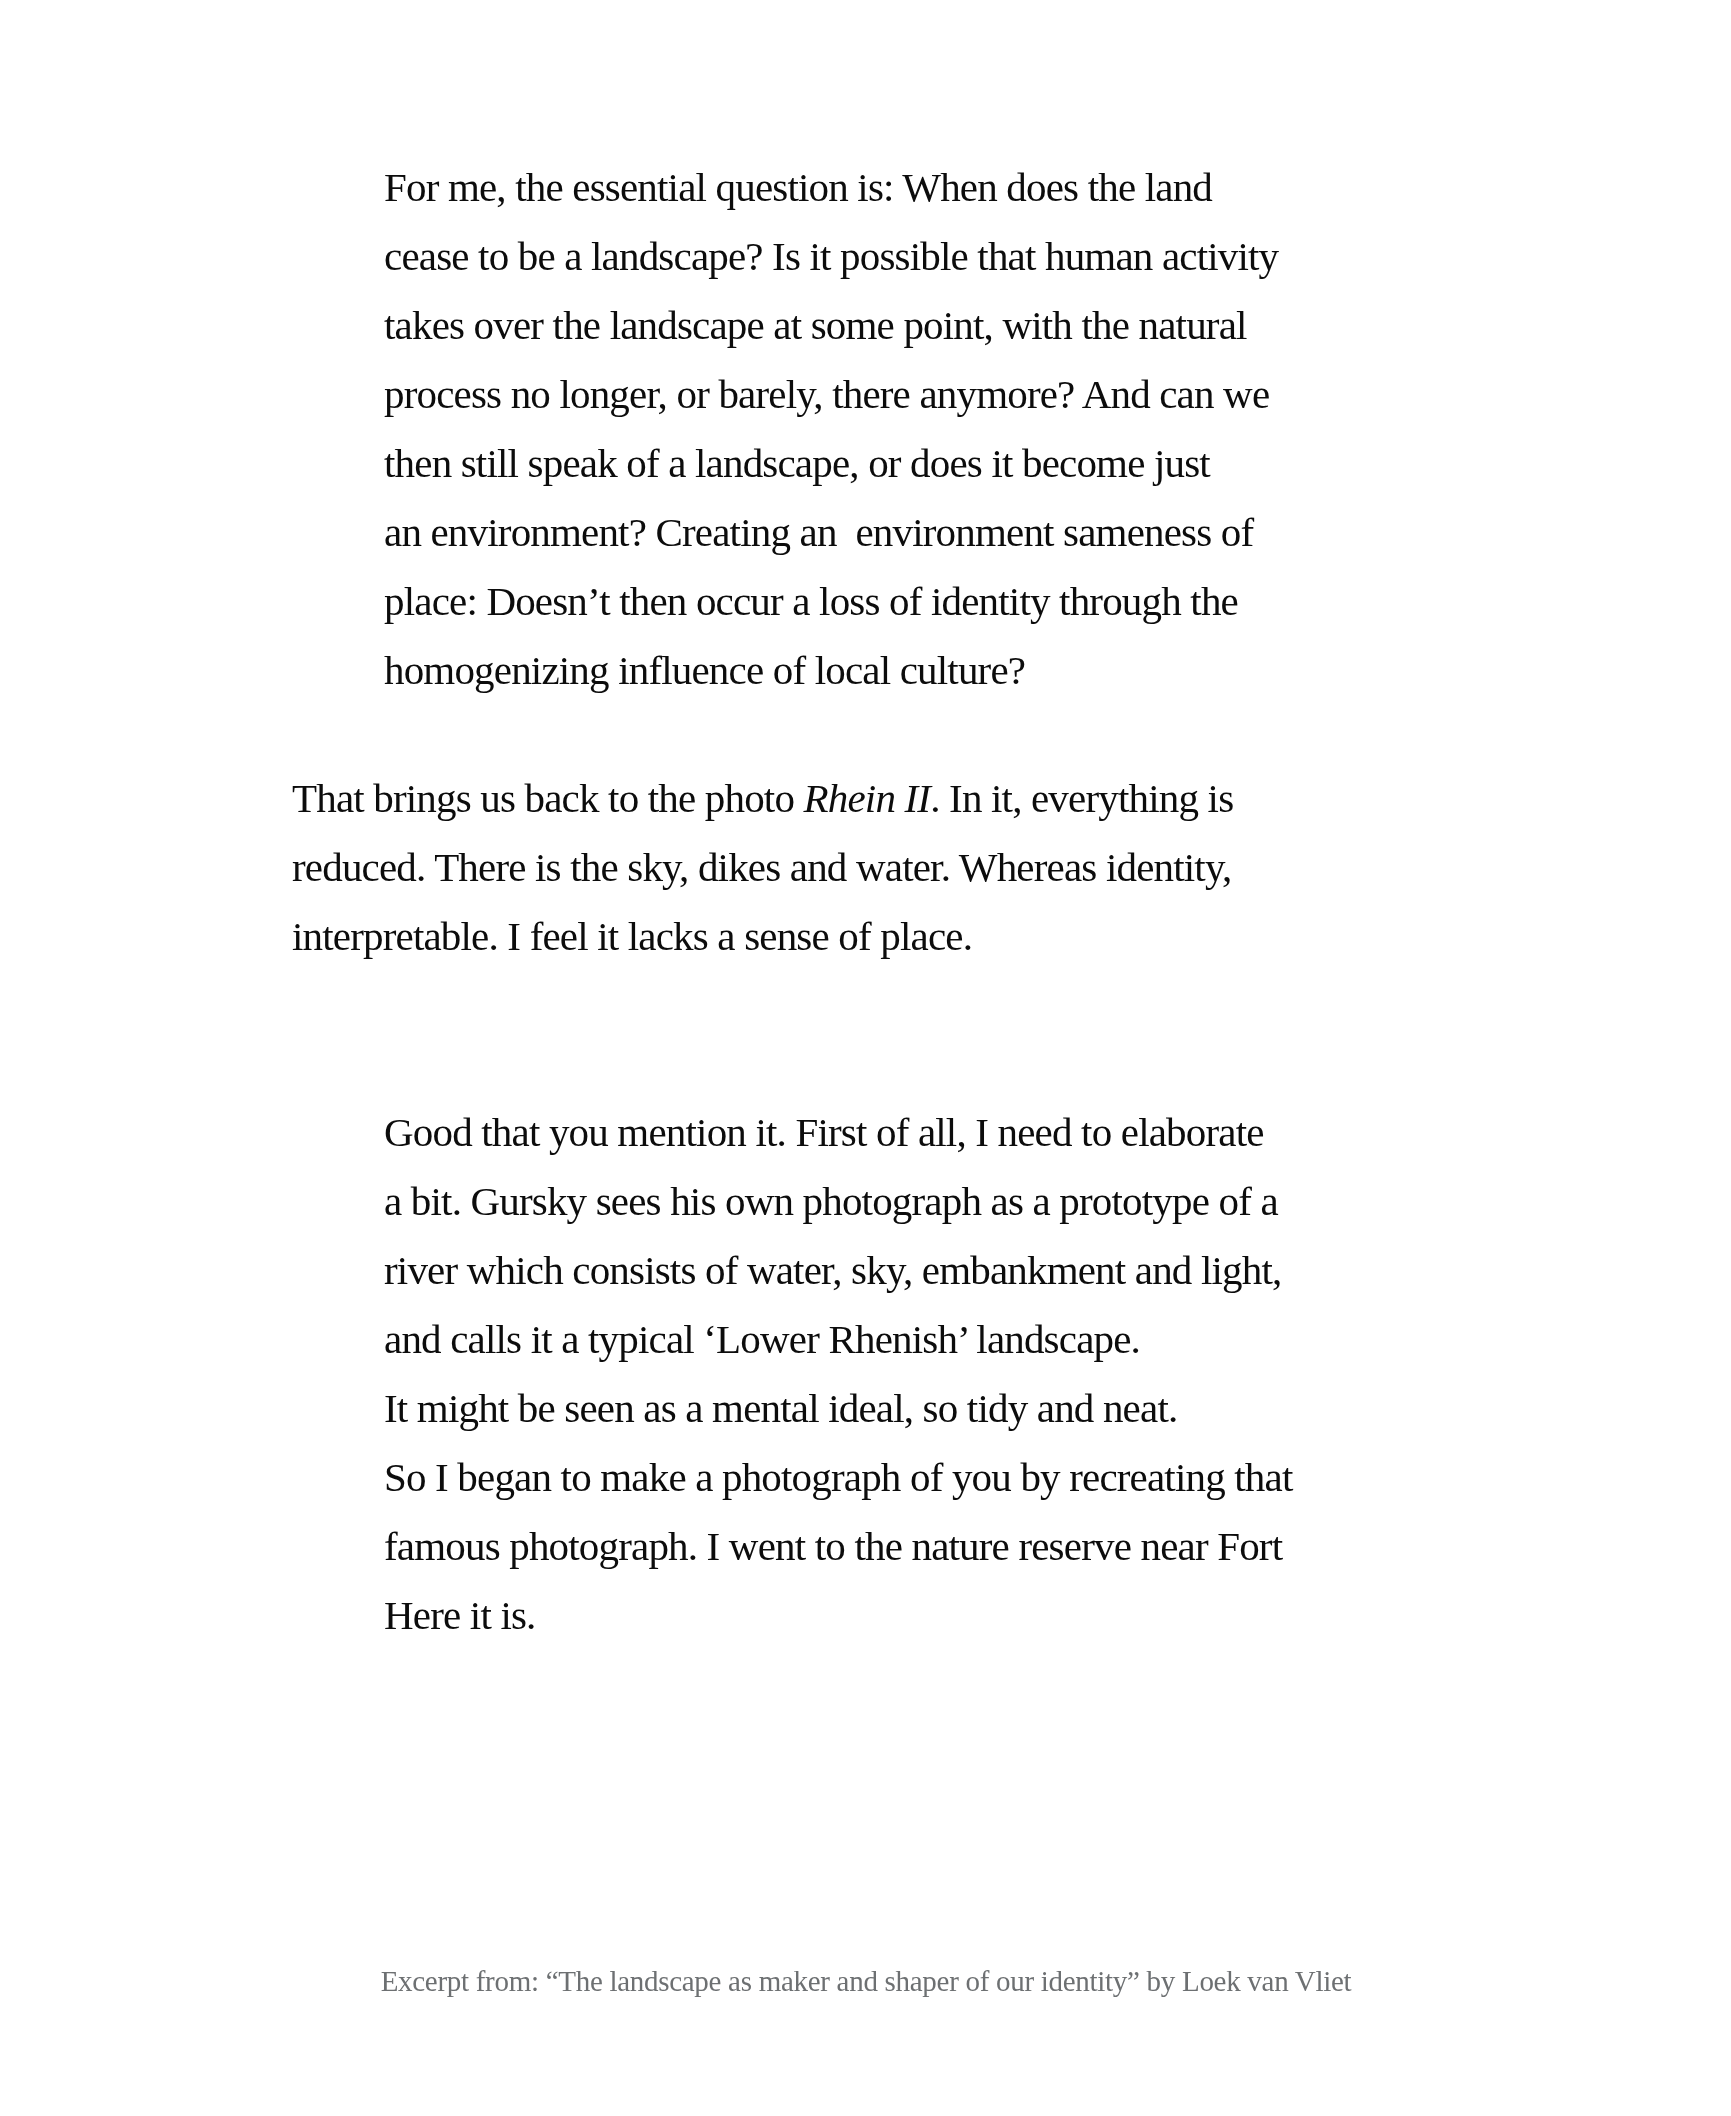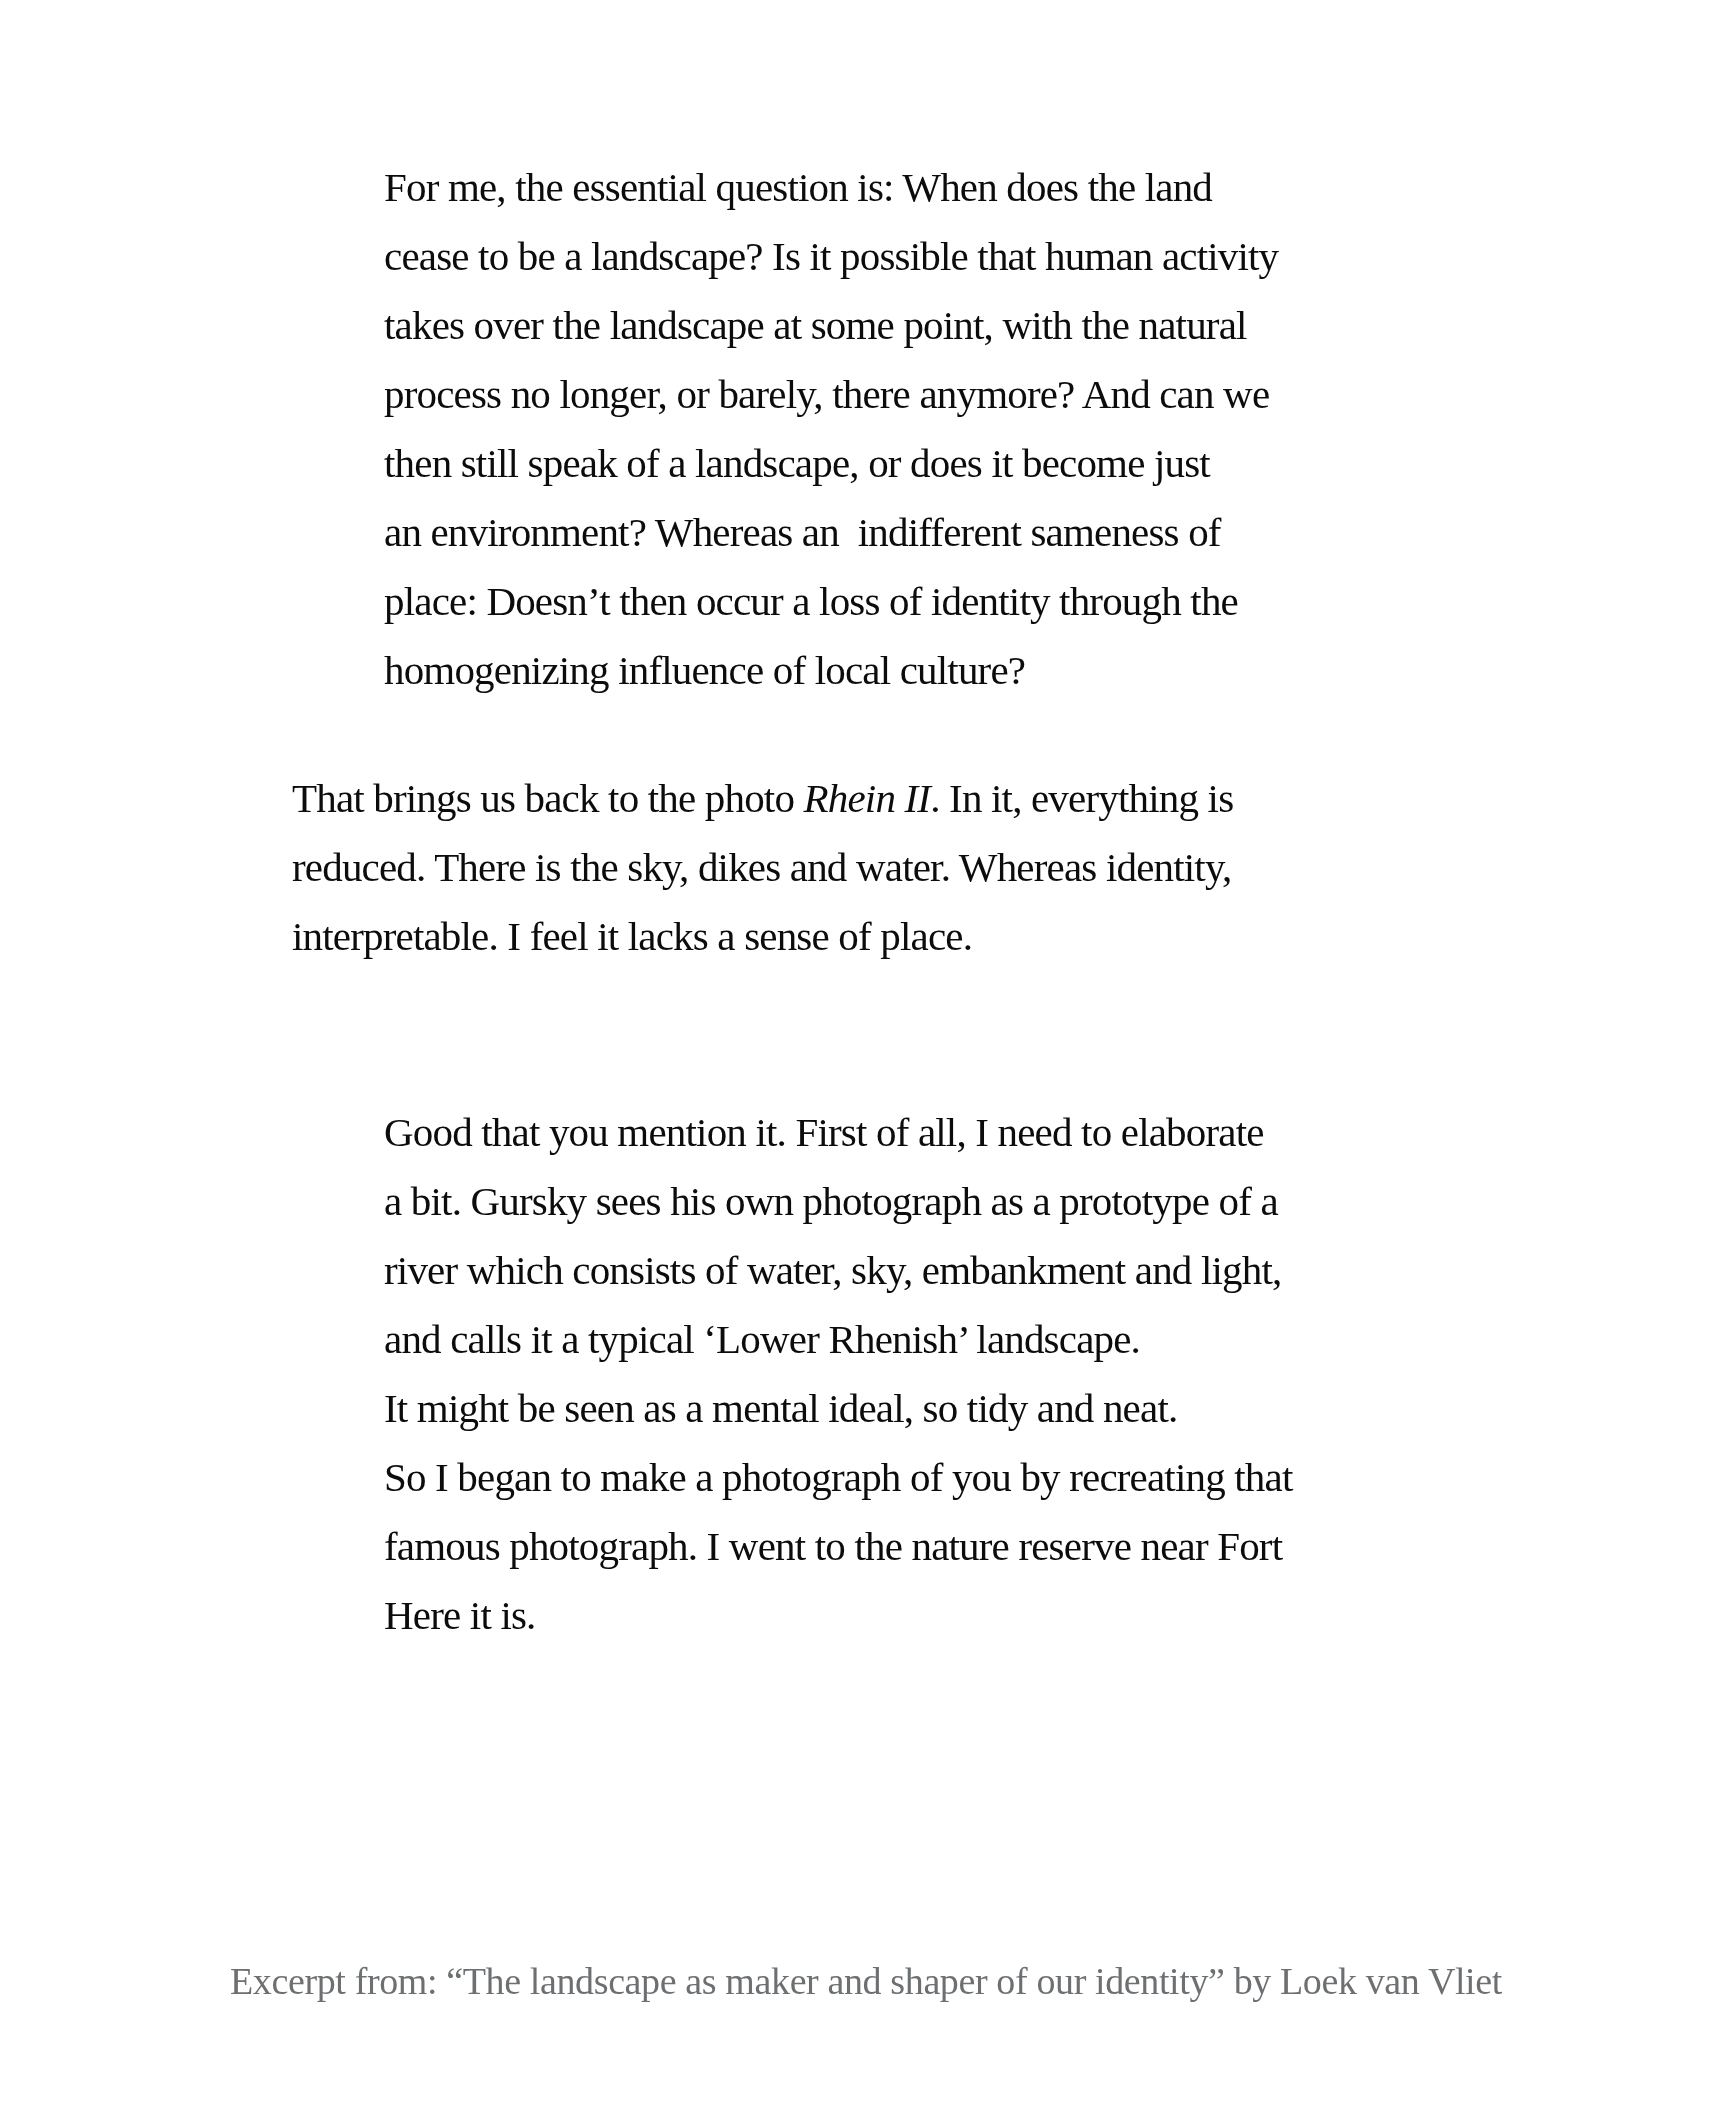--- a/index.html
+++ b/index.html
@@ -29,38 +29,38 @@
   }
   #para-1 { left: 384px; top: 153px; }
   #para-2 { left: 292px; top: 764px; }
   #para-3 { left: 384px; top: 1098px; }
   .credit {
     position: absolute;
     left: 0;
     top: 1956px;
     width: 100%;
     text-align: center;
-    font-size: 38px;
+    font-size: 29px;
     line-height: 50px;
     letter-spacing: -0.01em;
     color: #6d7072;
   }
 </style>
 </head>
 <body>
 
 <div class="page">
 
   <section class="para" id="para-1">
     <div class="line">For me, the essential question is: When does the land</div>
     <div class="line">cease to be a landscape? Is it possible that human activity</div>
     <div class="line">takes over the landscape at some point, with the natural</div>
     <div class="line">process no longer, or barely, there anymore? And can we</div>
     <div class="line">then still speak of a landscape, or does it become just</div>
-    <div class="line">an environment? Whereas an  indifferent sameness of</div>
+    <div class="line">an environment? Creating an  environment sameness of</div>
     <div class="line">place: Doesn’t then occur a loss of identity through the</div>
     <div class="line">homogenizing influence of local culture?</div>
   </section>
 
   <section class="para" id="para-2">
     <div class="line"><span>That brings us back to the photo </span><em class="photo-title">Rhein II</em><span>. In it, everything is</span></div>
     <div class="line">reduced. There is the sky, dikes and water. Whereas identity,</div>
     <div class="line">interpretable. I feel it lacks a sense of place.</div>
   </section>
 

